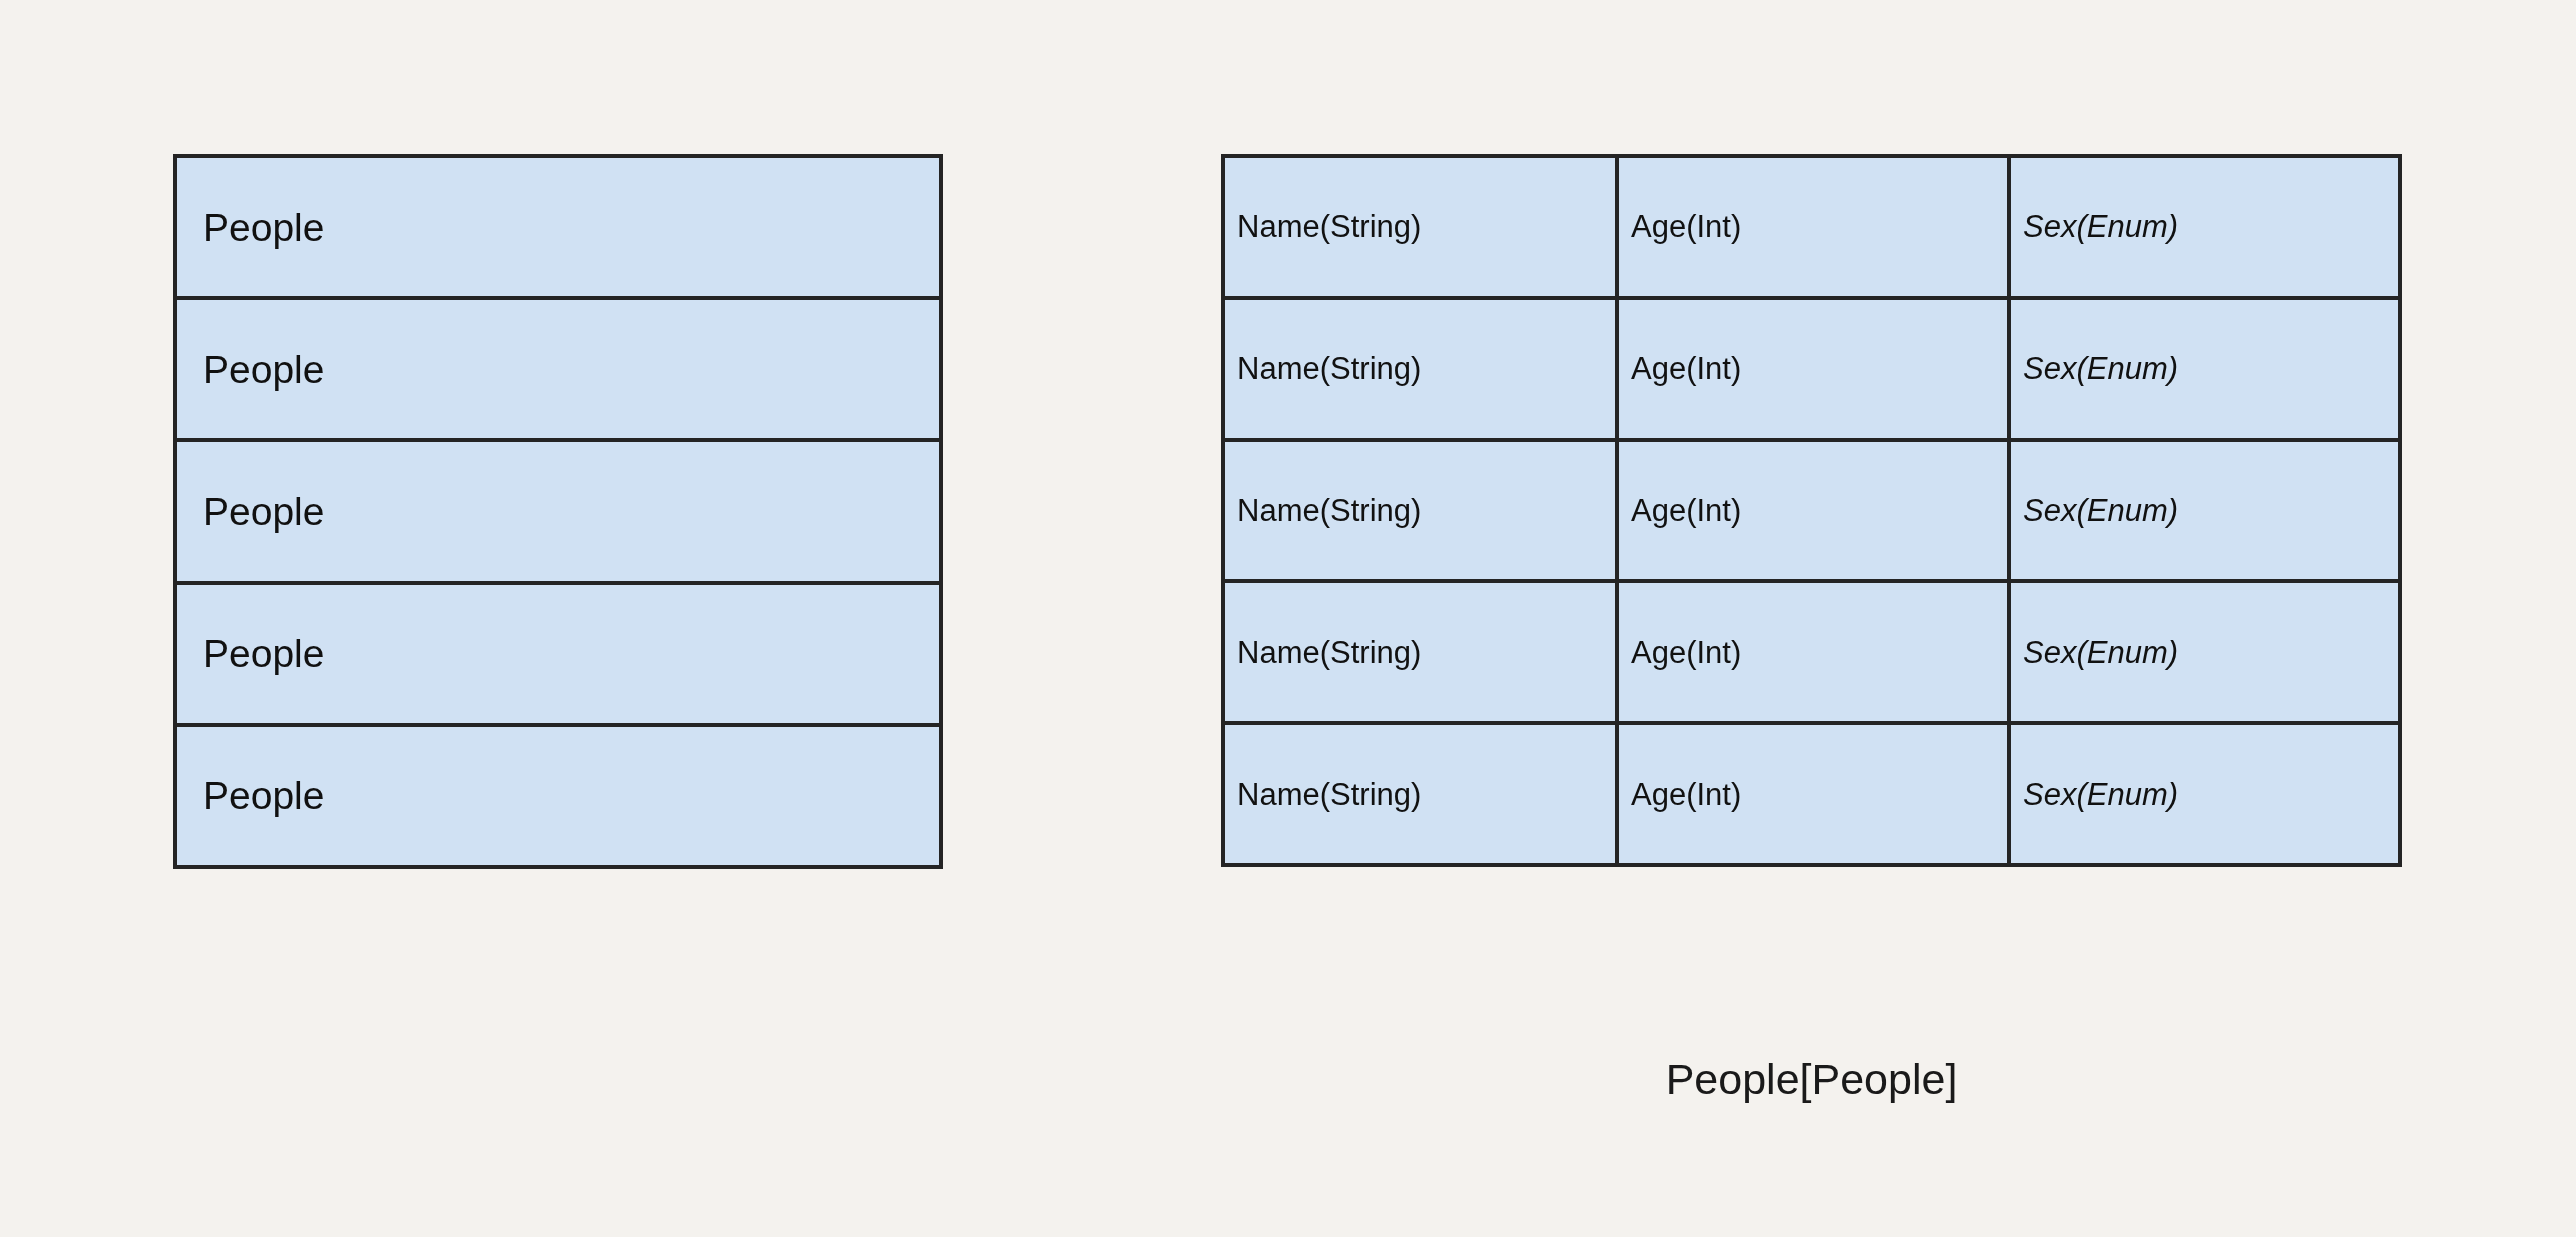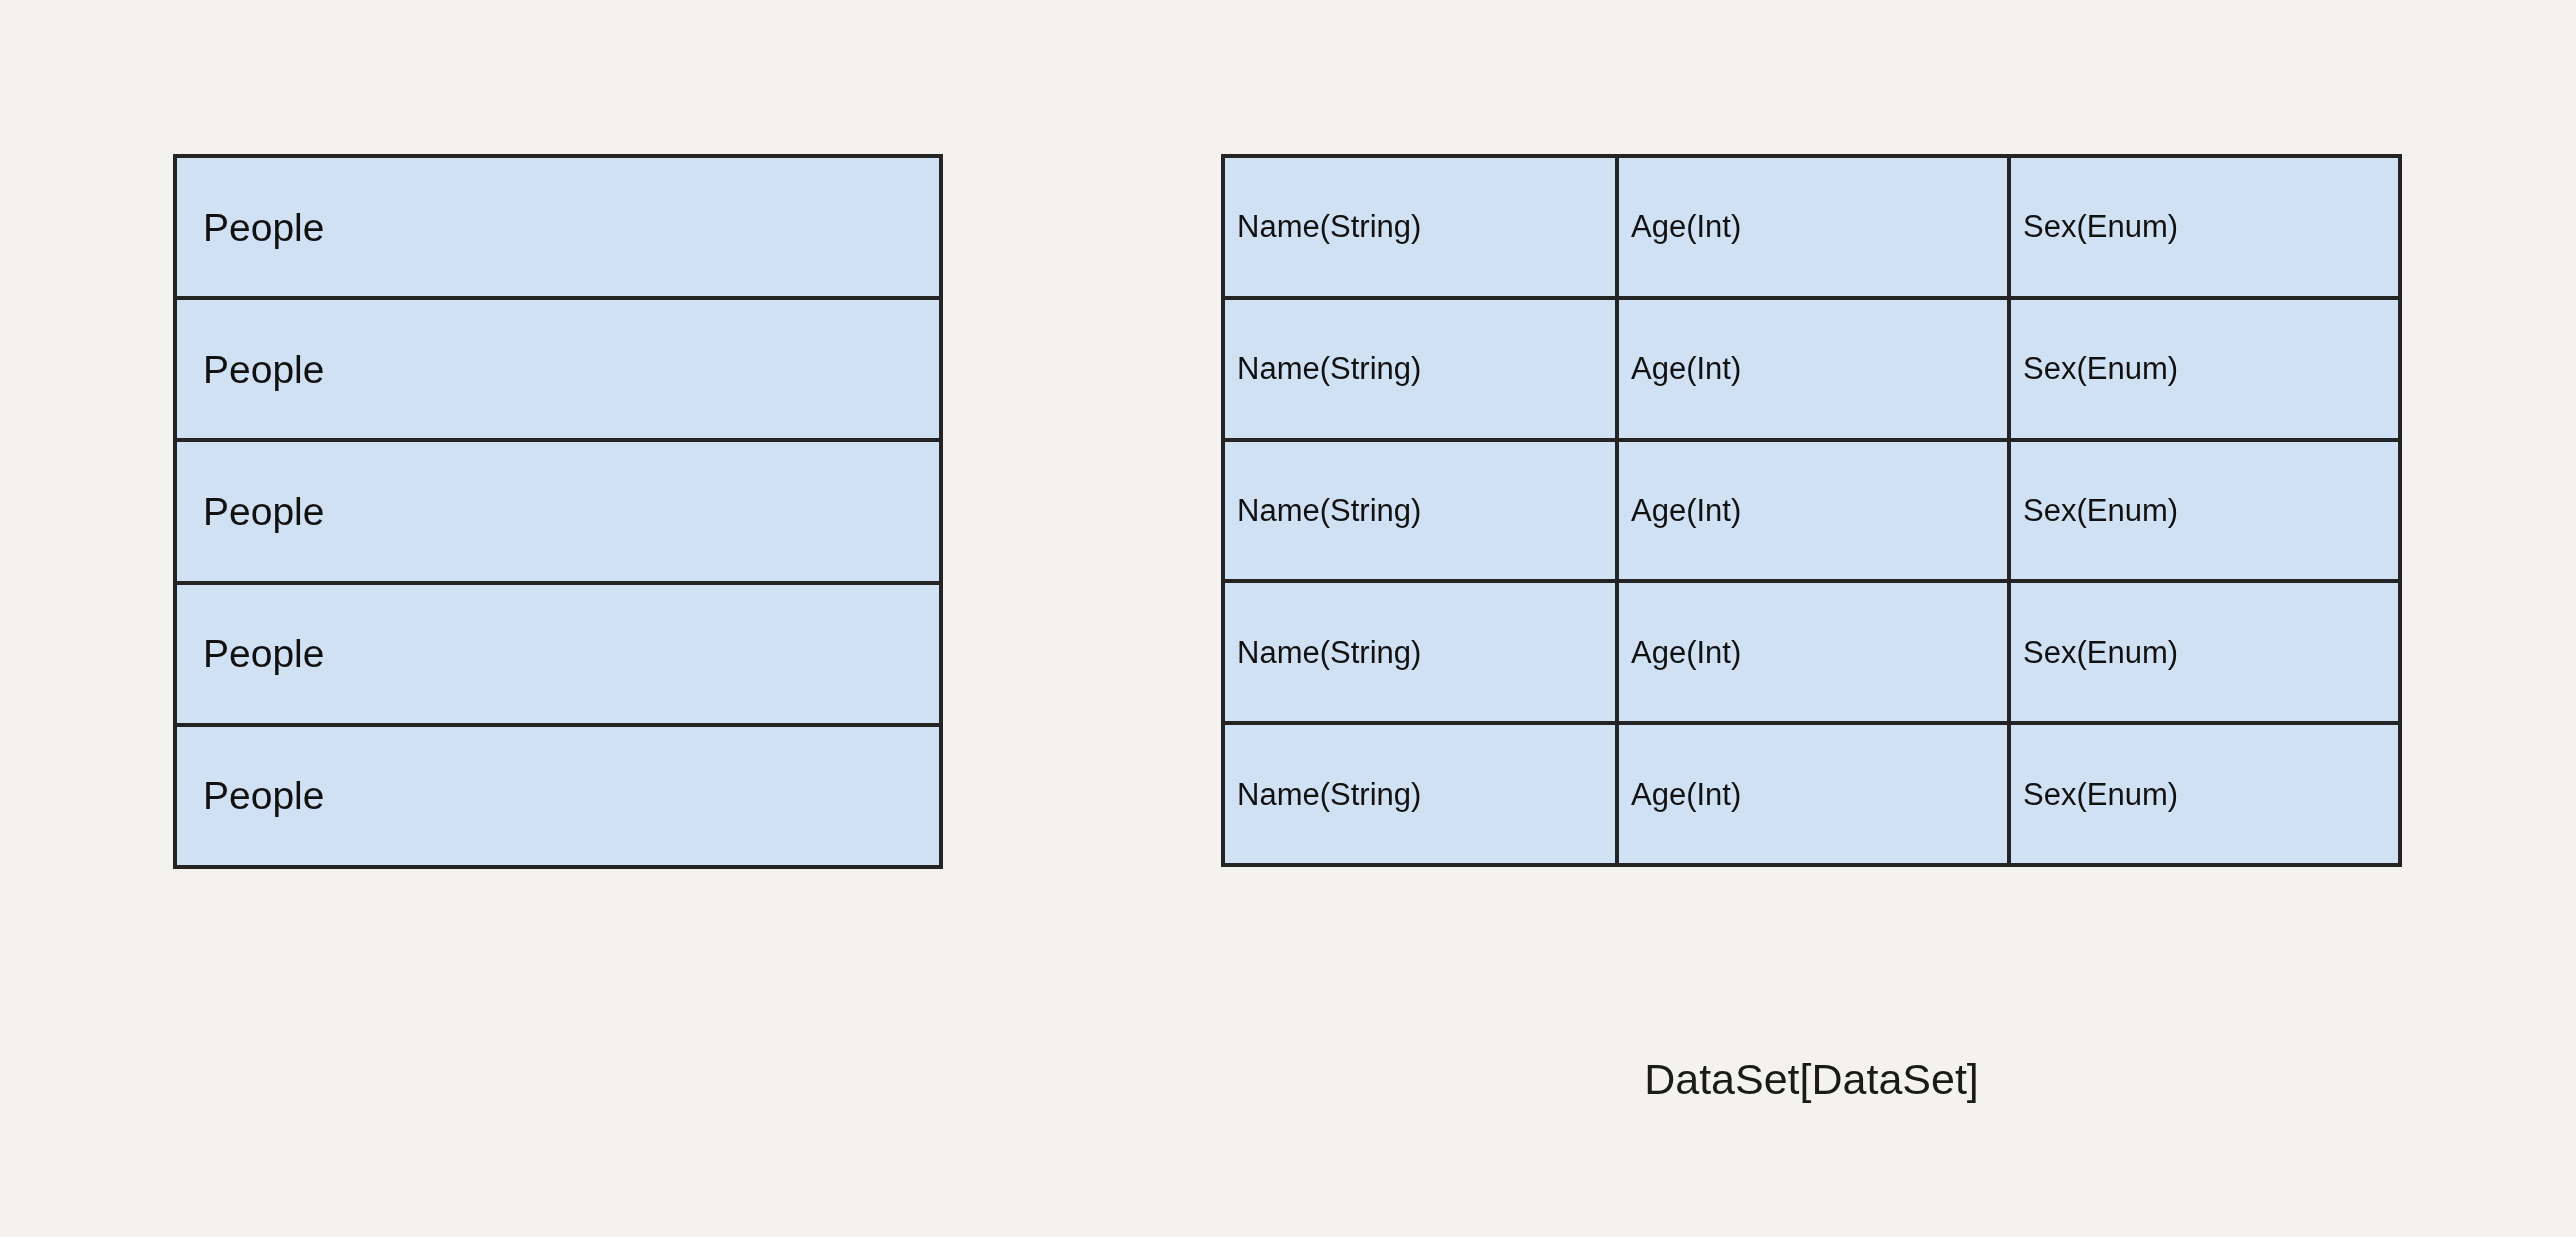--- a/index.html
+++ b/index.html
@@ -79,20 +79,21 @@
   .ds-cell {
     box-sizing: border-box;
     border-right: 4.3px solid #242424;
     display: flex;
     align-items: center;
     padding-left: 12px;
     background: #d0e1f3;
   }
   .ds-cell:last-child {
     border-right: none;
+    font-style: italic;
   }
   .ds-cell.col0 { width: 394px; }
   .ds-cell.col1 { width: 392px; text-align: center; }
   .ds-cell.col2 { flex: 1 1 auto; }
   .ds-cell-text {
     font-size: 31px;
     line-height: 1;
     color: #111111;
     white-space: nowrap;
   }
@@ -197,16 +198,16 @@
       <div class="ds-cell col1">
         <span class="ds-cell-text">Age(Int)</span>
       </div>
       <div class="ds-cell col2">
         <span class="ds-cell-text">Sex(Enum)</span>
       </div>
     </div>
 
   </div>
 
-  <div class="caption caption-right">DataSet[DataSet]</div>
+  <div class="caption caption-right">People[People]</div>
 
 </div>
 
 
 </body></html>

